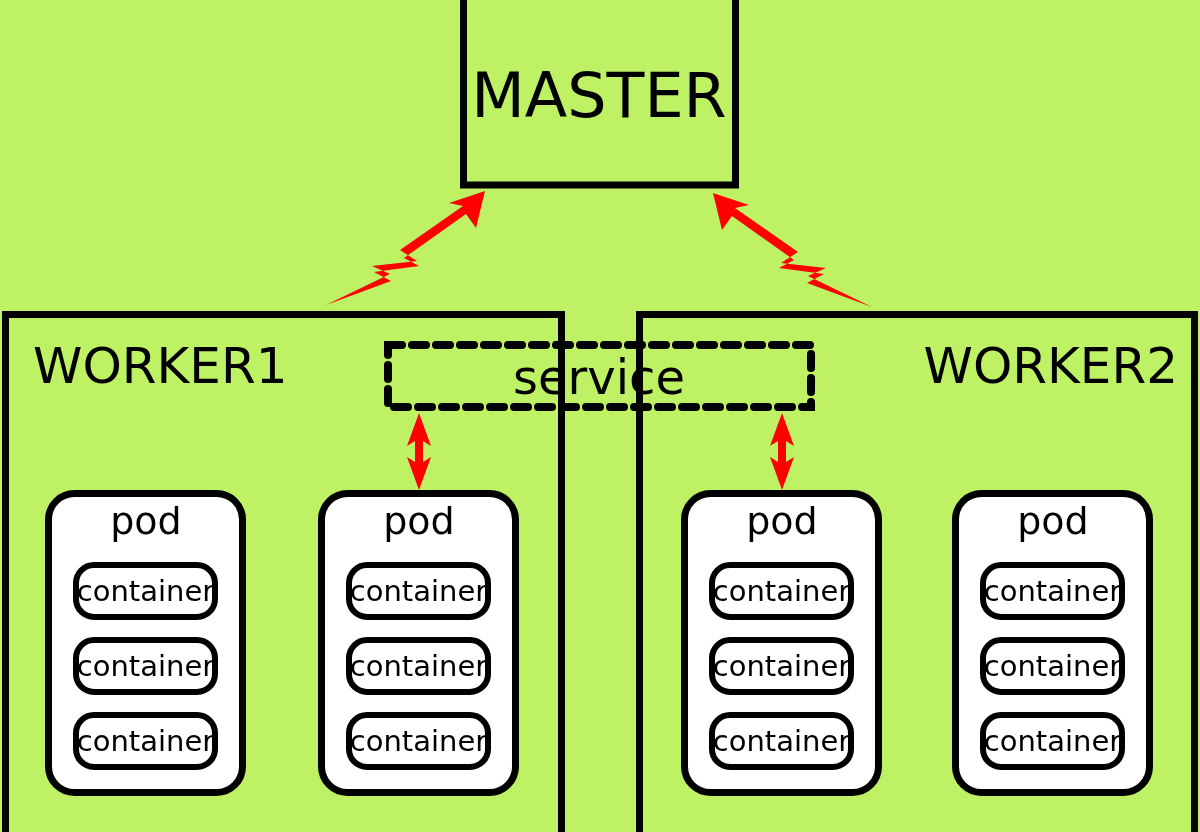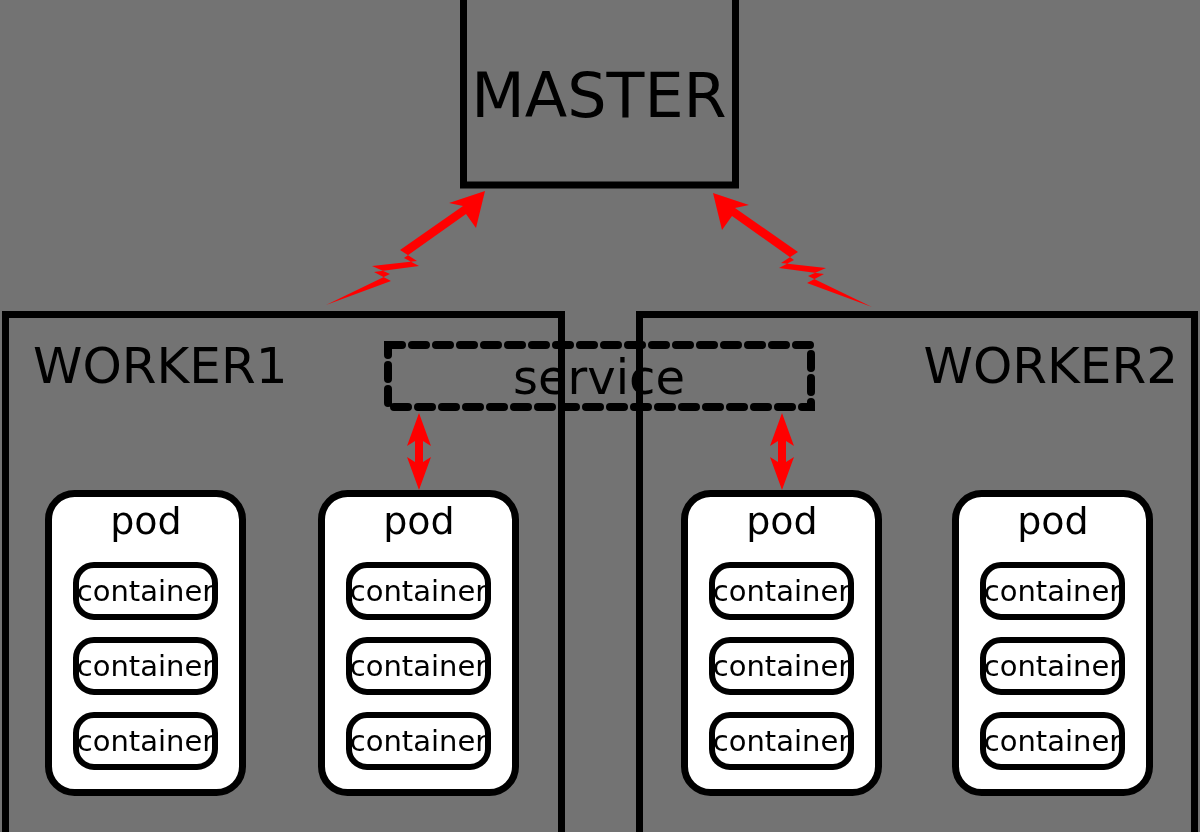--- a/index.html
+++ b/index.html
@@ -10,21 +10,21 @@
   body {
     width: 1200px;
     height: 832px;
     overflow: hidden;
     font-family: "DejaVu Sans", sans-serif;
   }
   #diagram-root {
     position: relative;
     width: 1200px;
     height: 832px;
-    background: #737373;
+    background: #bef264;
   }
   svg#k8s-svg {
     display: block;
     width: 1200px;
     height: 832px;
   }
   .box-stroke {
     fill: none;
     stroke: #000000;
     stroke-width: 7;

